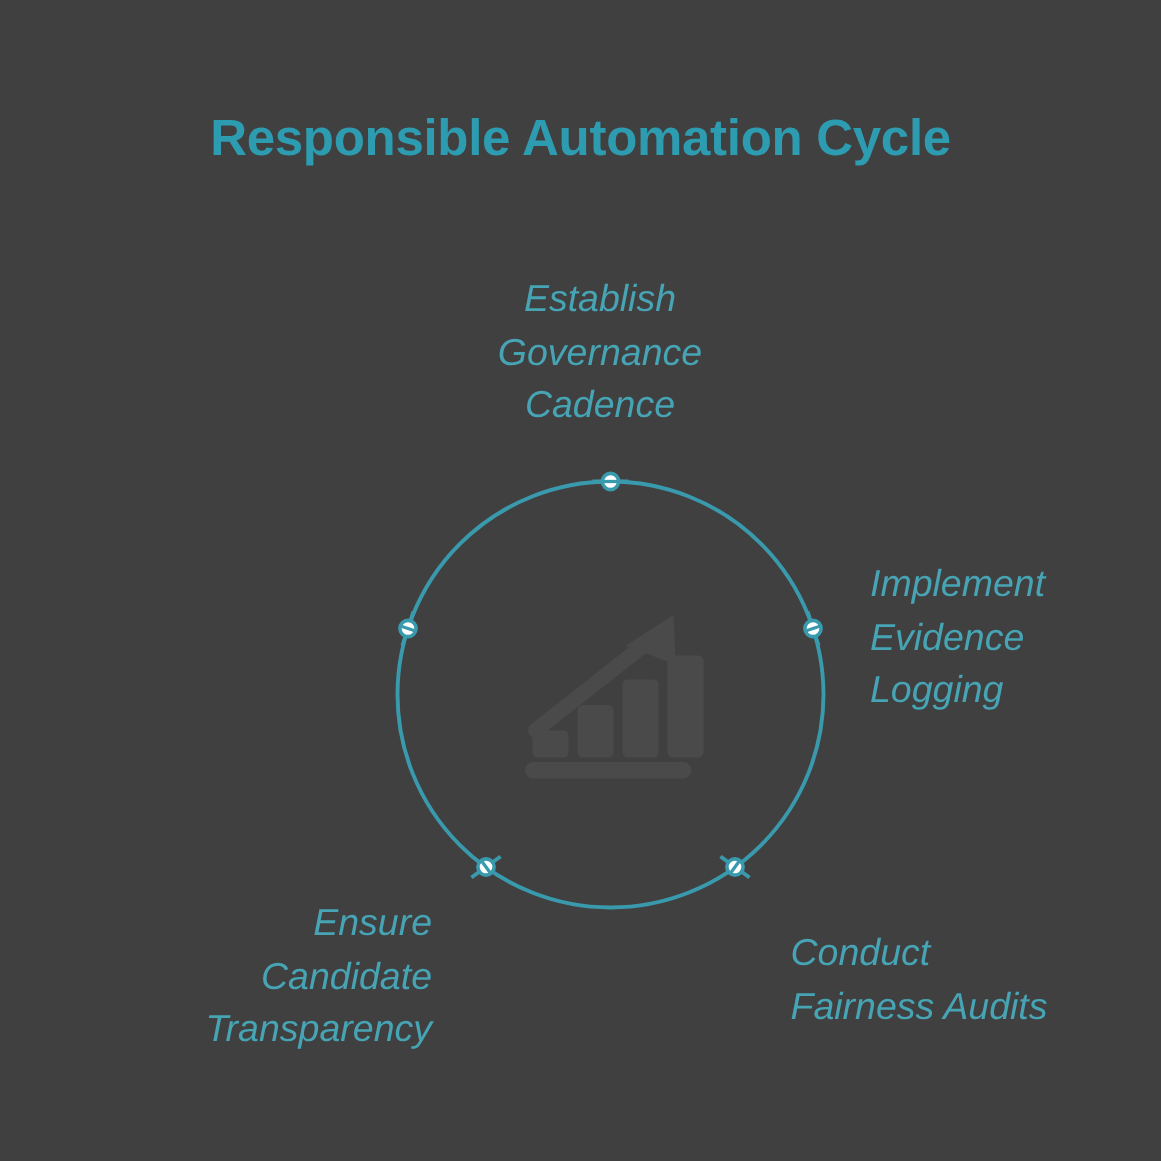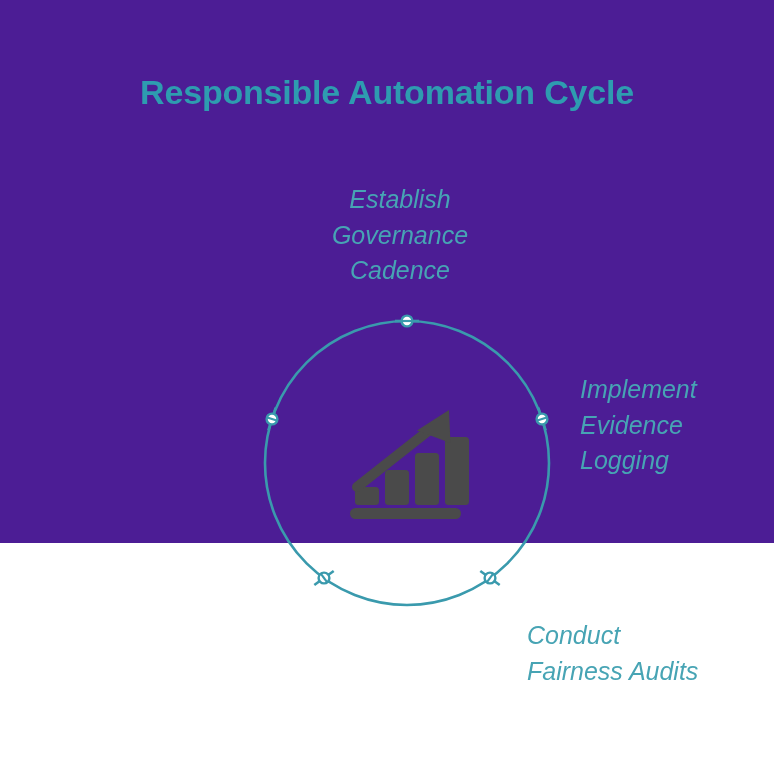--- a/index.html
+++ b/index.html
@@ -10,22 +10,22 @@
   body {
     width: 774px;
     height: 774px;
     font-family: "Liberation Sans", sans-serif;
     overflow: hidden;
     position: relative;
   }
   #canvas {
     position: relative;
     width: 774px;
-    height: 543px;
-    background: #4c1d95;
+    height: 774px;
+    background: #404040;
   }
   .title {
     position: absolute;
     left: 0;
     top: 74px;
     width: 774px;
     text-align: center;
     font-size: 34px;
     font-weight: bold;
     color: #2e9cb0;
@@ -140,15 +140,18 @@
 Governance
 Cadence</div>
 
   <div class="label label-right">Implement
 Evidence
 Logging</div>
 
   <div class="label label-bottom-right">Conduct
 Fairness Audits</div>
 
+  <div class="label label-bottom-left">Ensure
+Candidate
+Transparency</div>
 
 
 </div>
 
 </body></html>

